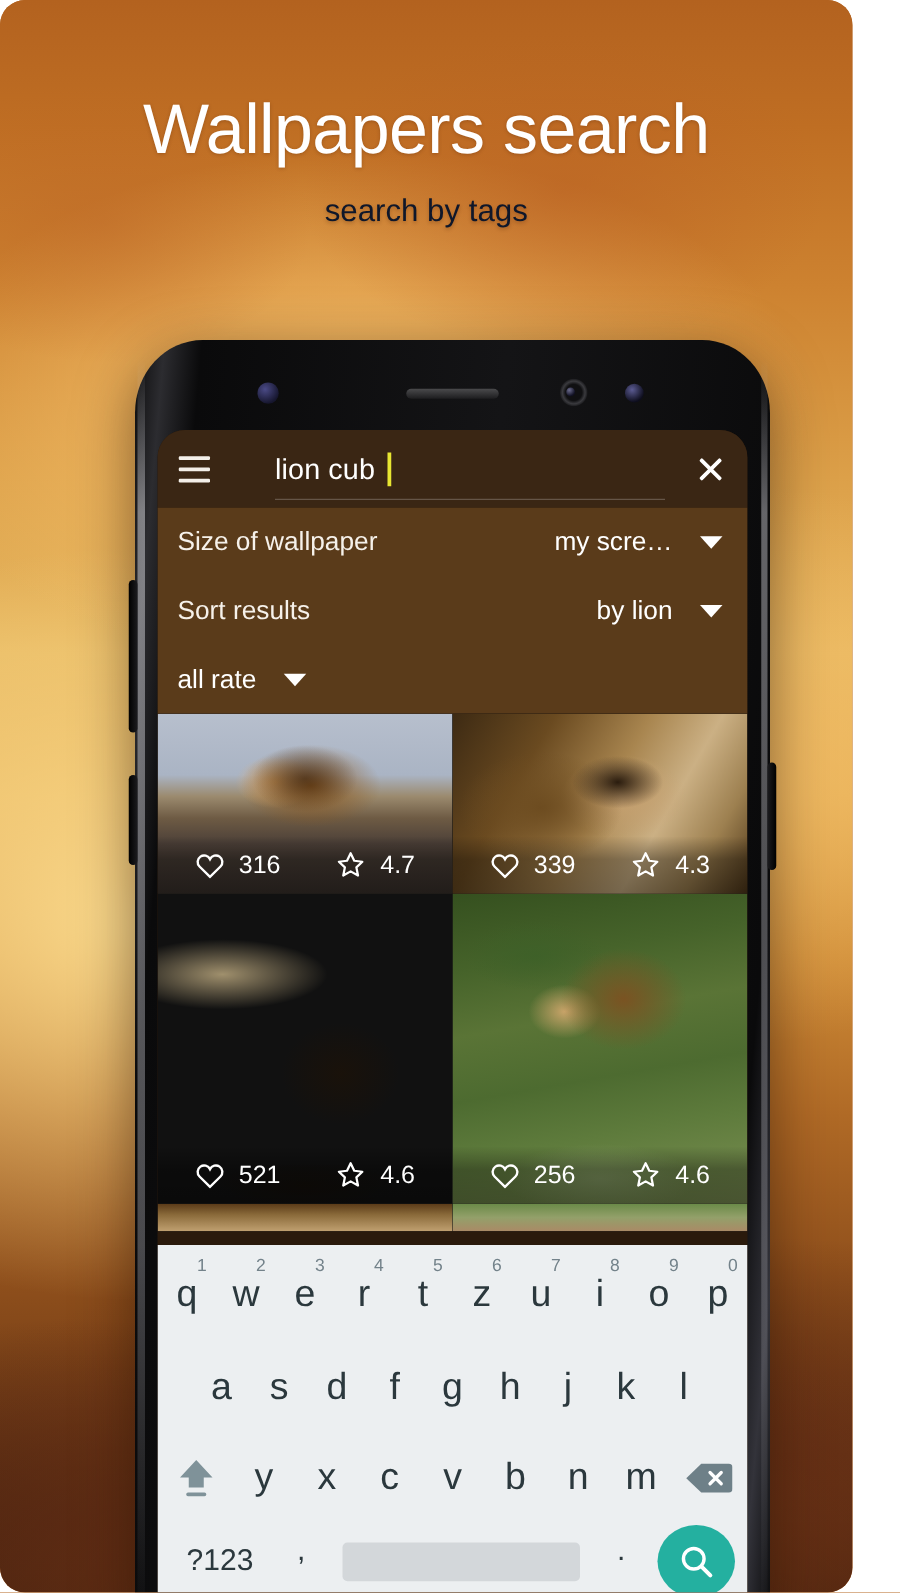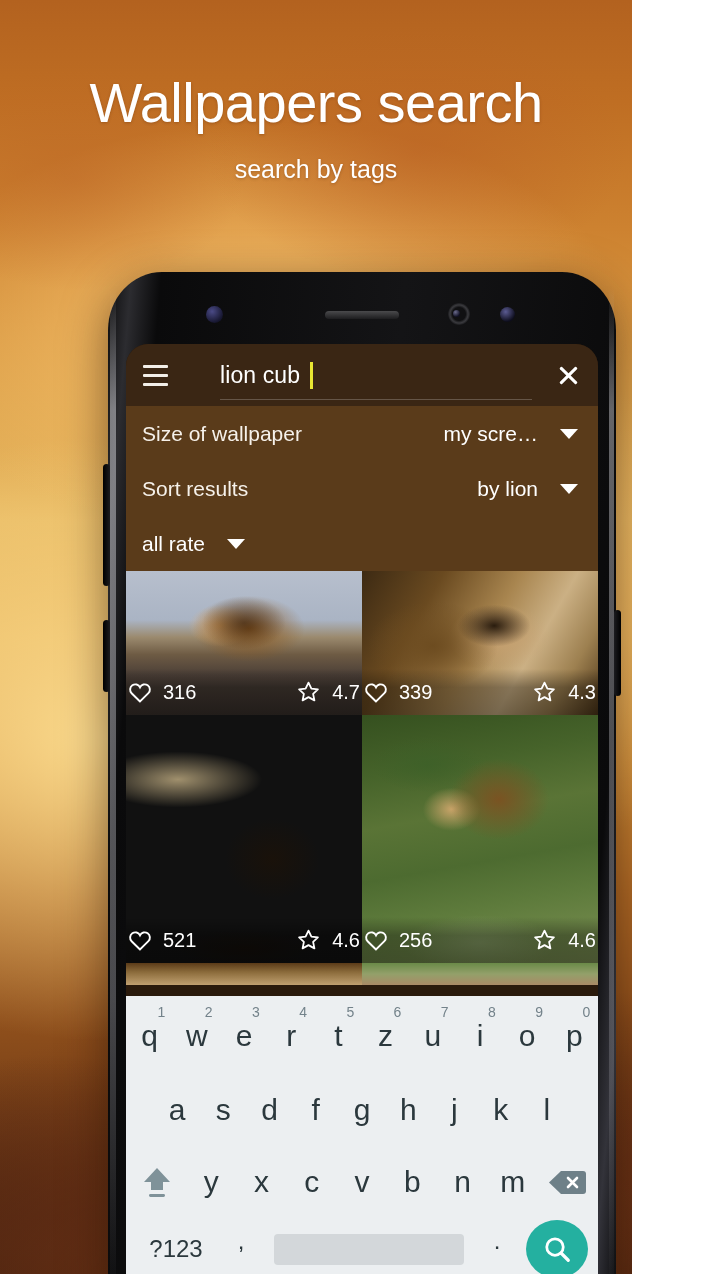--- a/index.html
+++ b/index.html
@@ -3,23 +3,24 @@
 <meta charset="utf-8">
 <style>
   * { box-sizing: border-box; margin: 0; padding: 0; }
   html, body {
     width: 720px; height: 1274px;
     overflow: hidden;
     font-family: "Liberation Sans", sans-serif;
   }
   .stage {
     position: relative;
-    width: 632px; height: 1274px;
+    width: 682px; height: 1274px;
     overflow: hidden;
     background: #b5641f;
+    border-radius: 20px;
   }
   
   .bg {
     position: absolute; inset: 0;
     background:
       radial-gradient(ellipse 520px 300px at 42% 26%, rgba(255,205,120,.85), rgba(255,205,120,0) 70%),
       radial-gradient(ellipse 600px 420px at 18% 58%, rgba(255,226,150,.92), rgba(255,226,150,0) 72%),
       radial-gradient(ellipse 460px 320px at 86% 48%, rgba(244,190,104,.75), rgba(244,190,104,0) 70%),
       radial-gradient(ellipse 700px 380px at 50% 100%, rgba(120,56,24,.92), rgba(120,56,24,0) 72%),
       radial-gradient(ellipse 400px 240px at 8% 96%, rgba(70,32,16,.85), rgba(70,32,16,0) 70%),
@@ -46,21 +47,21 @@
   .title {
     color: #ffffff;
     font-size: 56px;
     font-weight: 400;
     letter-spacing: -0.5px;
     line-height: 1.05;
     text-shadow: 0 1px 3px rgba(80,35,10,.30);
   }
   .subtitle {
     margin-top: 22px;
-    color: #ffffff;
+    color: #0f172a;
     font-size: 25px;
     font-weight: 400;
     text-shadow: 0 1px 3px rgba(80,35,10,.30);
   }
 
   
   .phone {
     position: absolute;
     left: 108px; top: 272px;
     width: 508px; height: 1030px;
@@ -262,21 +263,21 @@
       radial-gradient(ellipse 110px 40px at 50% 92%, rgba(150,170,120,.55), rgba(150,170,120,0) 70%);
   }
   
   .t5 { background: linear-gradient(180deg, #5a3a18, #8a6a3a 40%, #c0a070 100%); }
   .t6 { background: linear-gradient(180deg, #6a8a48, #93a06a 50%, #aa8a66 100%); }
 
   .card-meta {
     position: absolute; left: 0; right: 0; bottom: 0;
     height: 46px;
     display: flex; align-items: center;
-    padding: 0 2px;
+    padding: 0 30px;
     background: linear-gradient(180deg, rgba(0,0,0,.0), rgba(0,0,0,.34) 40%, rgba(0,0,0,.42));
     color: #ffffff;
   }
   .meta-left, .meta-right {
     display: flex; align-items: center; gap: 11px;
   }
   .meta-right { margin-left: auto; }
   .meta-num { font-size: 20px; color: #fff; }
   .icon-heart { width: 24px; height: 22px; display: block; }
   .icon-star  { width: 25px; height: 24px; display: block; }

